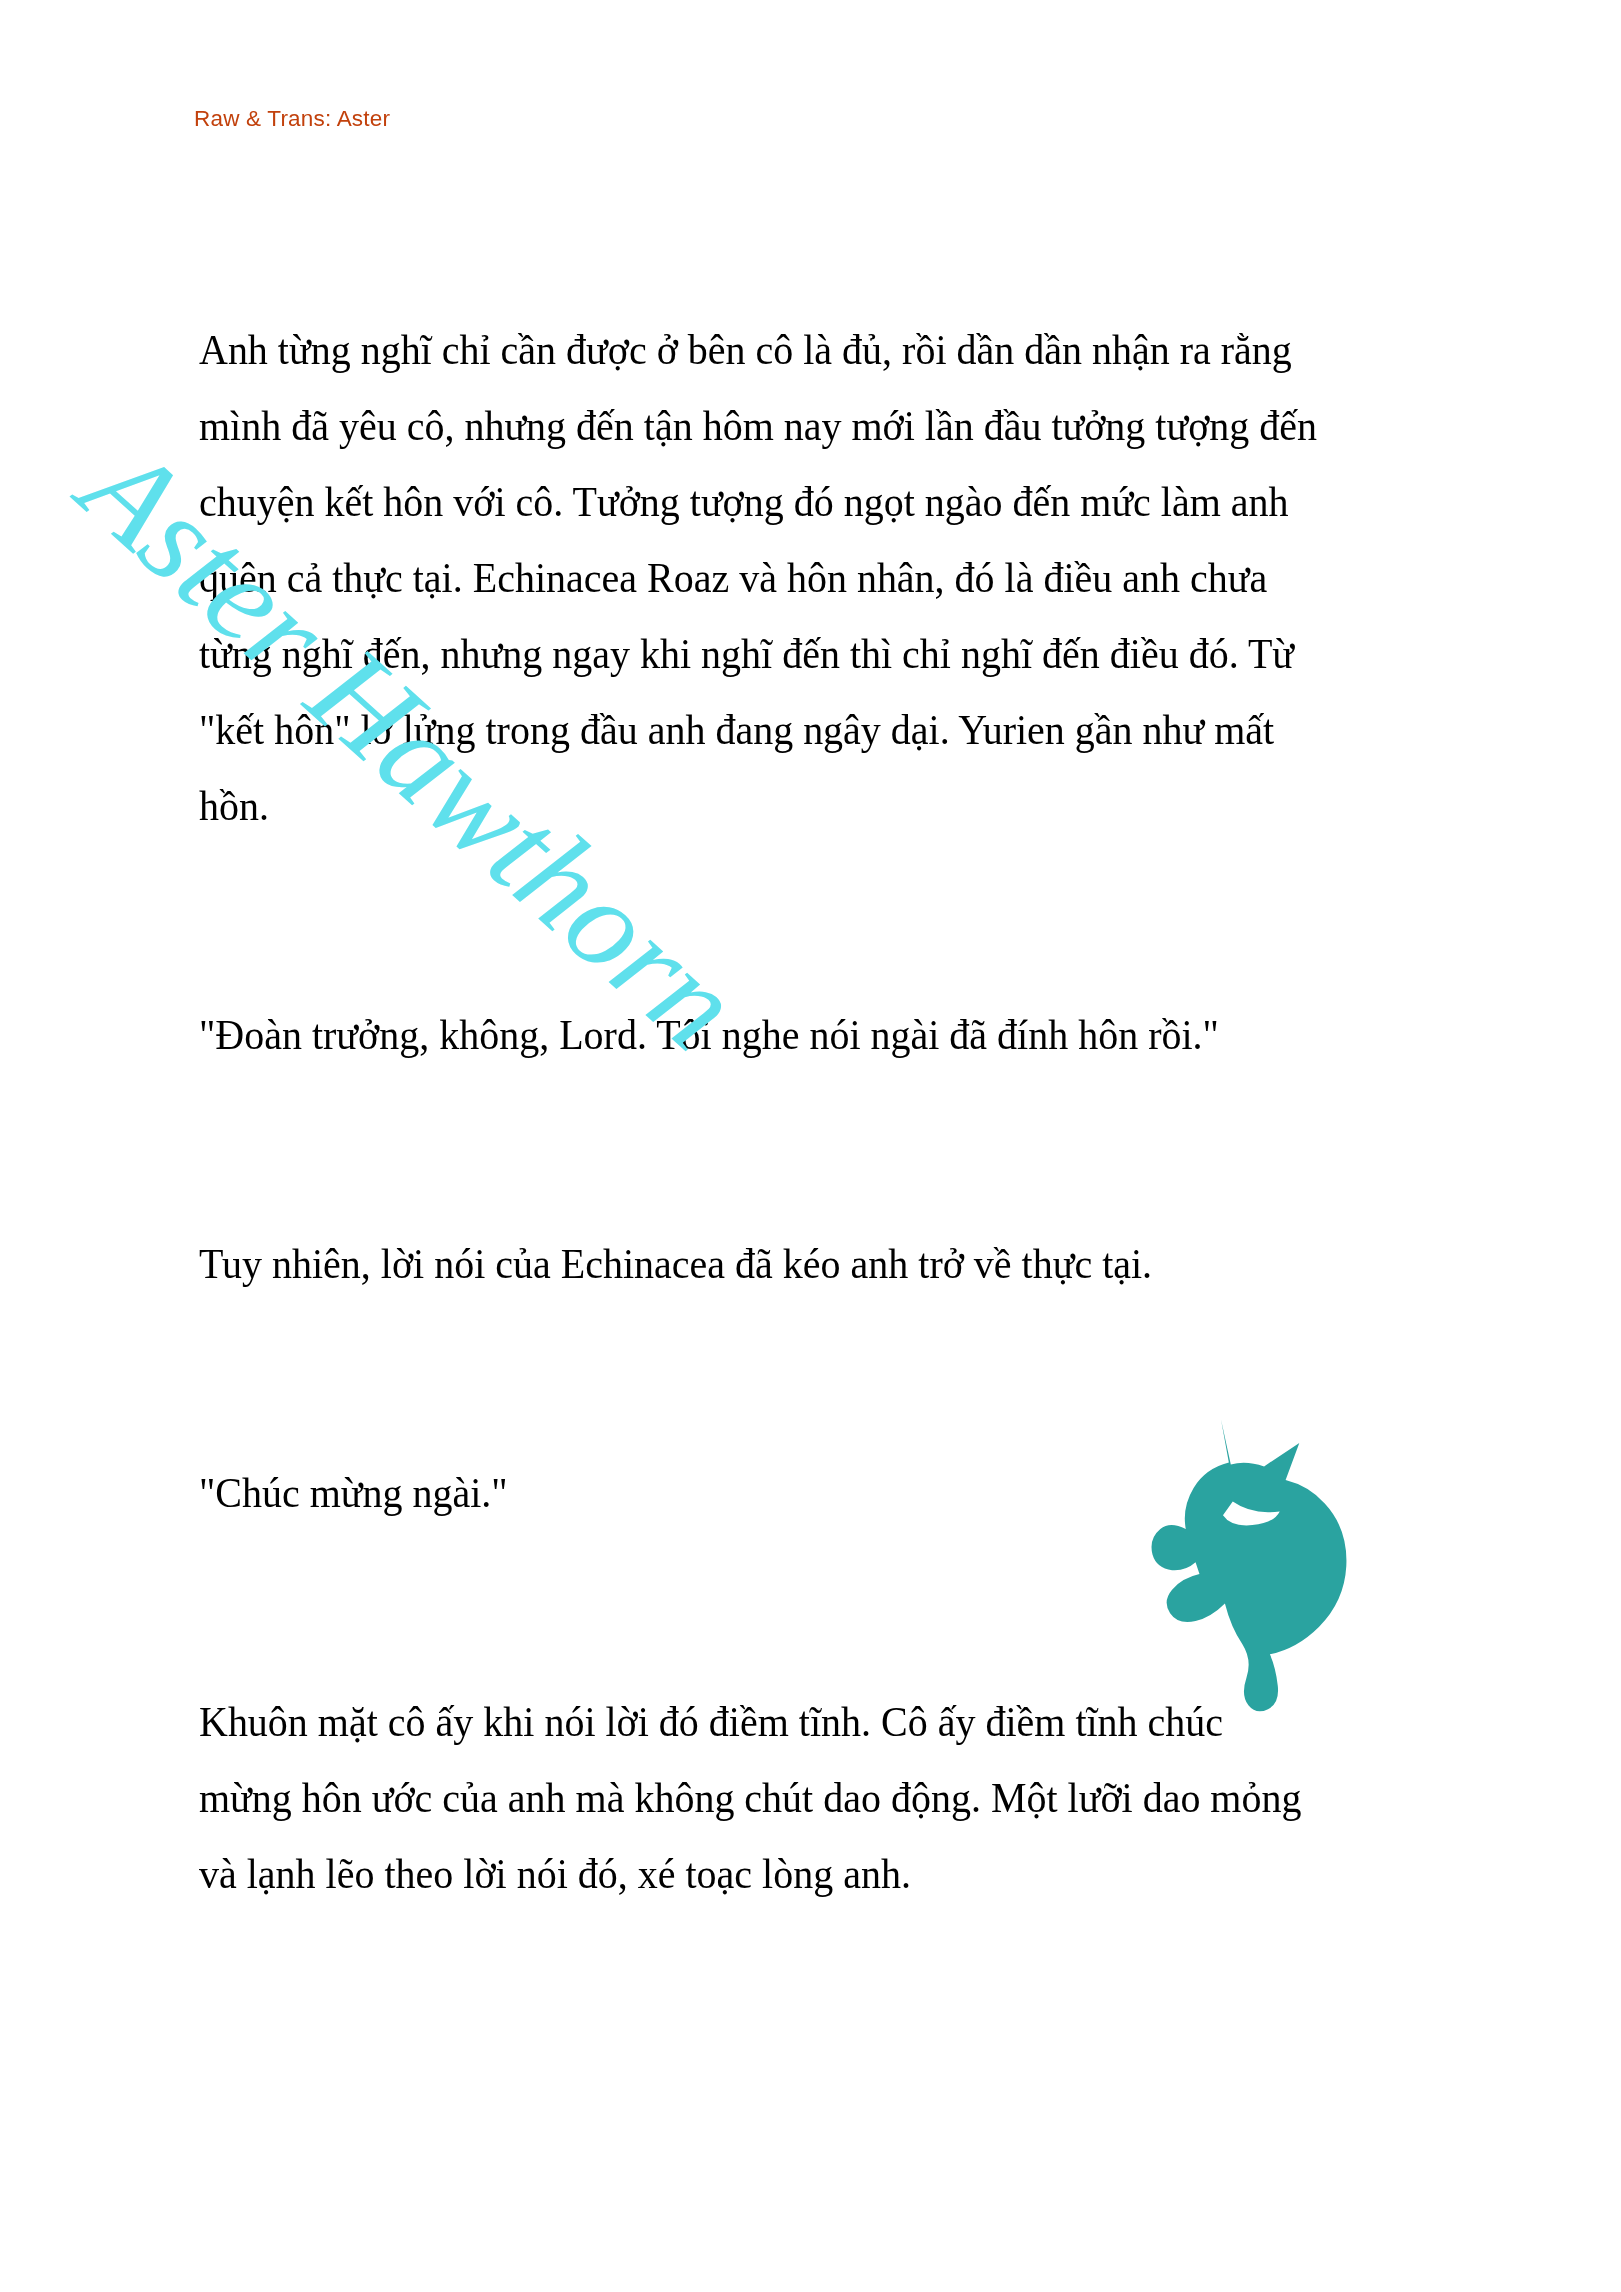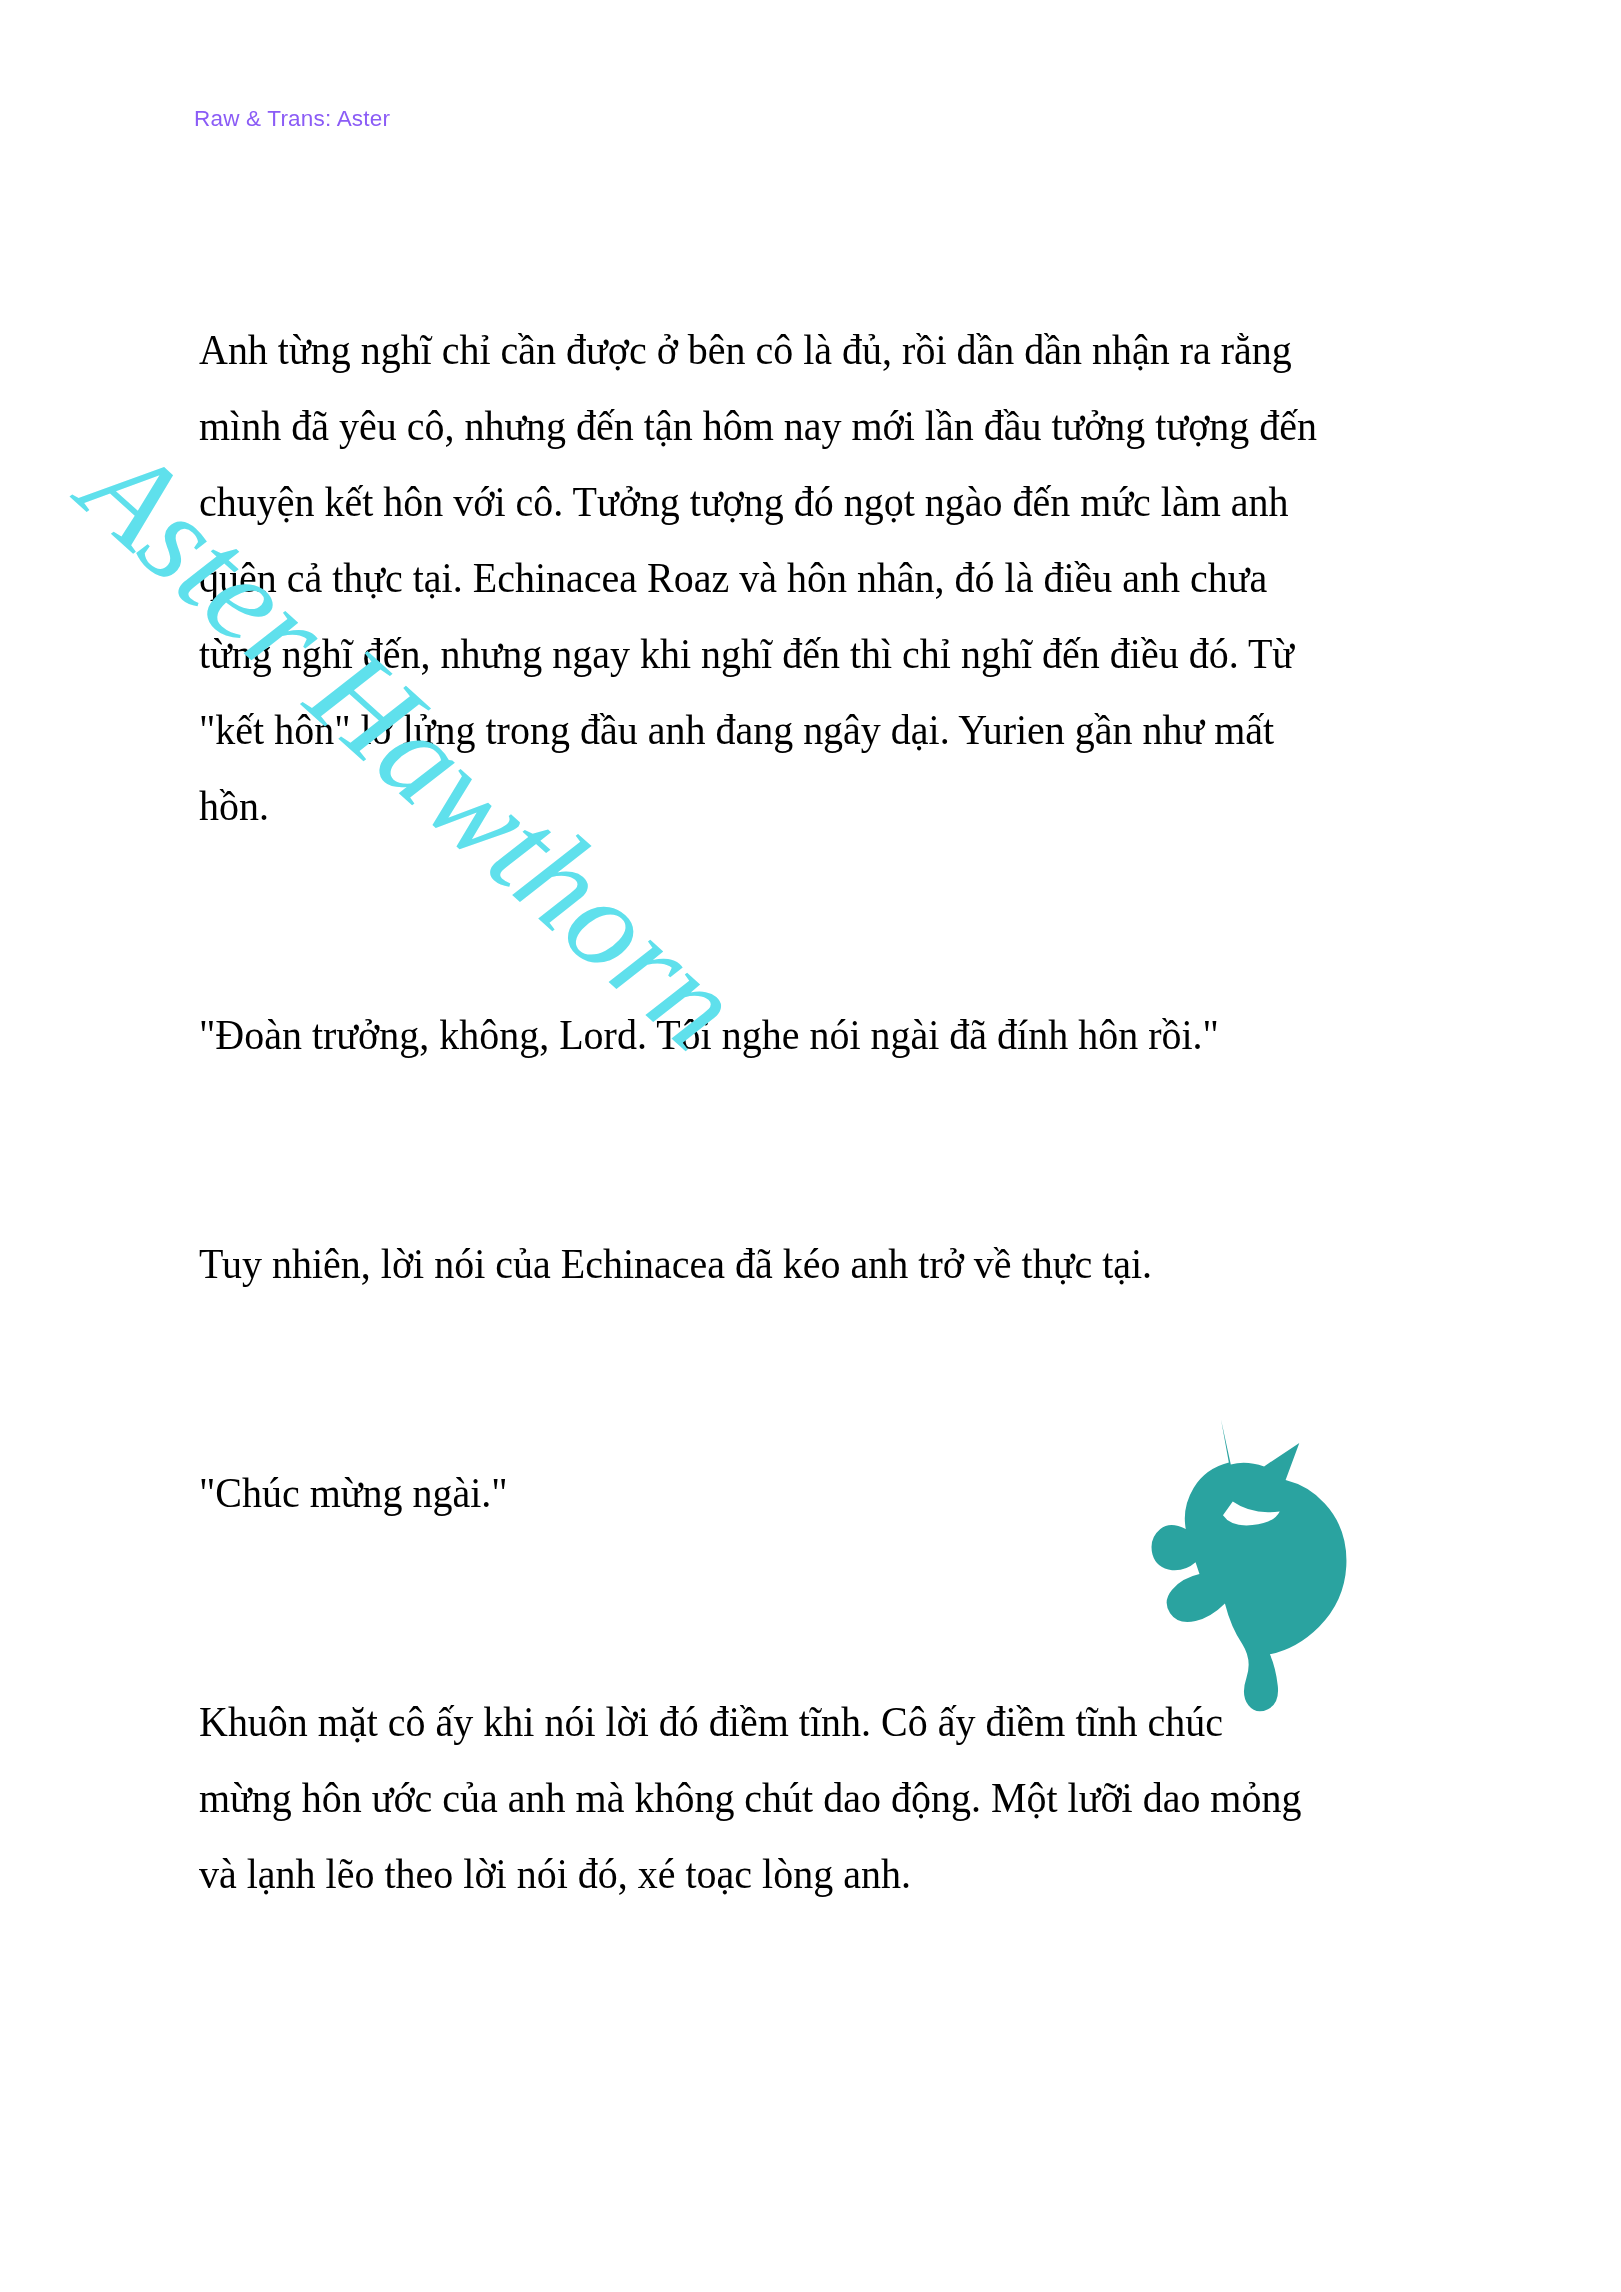--- a/index.html
+++ b/index.html
@@ -22,21 +22,21 @@
   }
 
   
   .doc-header {
     position: absolute;
     left: 194px;
     top: 106px;
     font-family: "Liberation Sans", "DejaVu Sans", sans-serif;
     font-size: 22.5px;
     font-weight: 400;
-    color: #8b5cf6;
+    color: #c2410c;
     letter-spacing: 0.2px;
     white-space: nowrap;
   }
 
   
   .body-text {
     position: absolute;
     left: 199px;
     top: 312px;
     width: 1206px;

